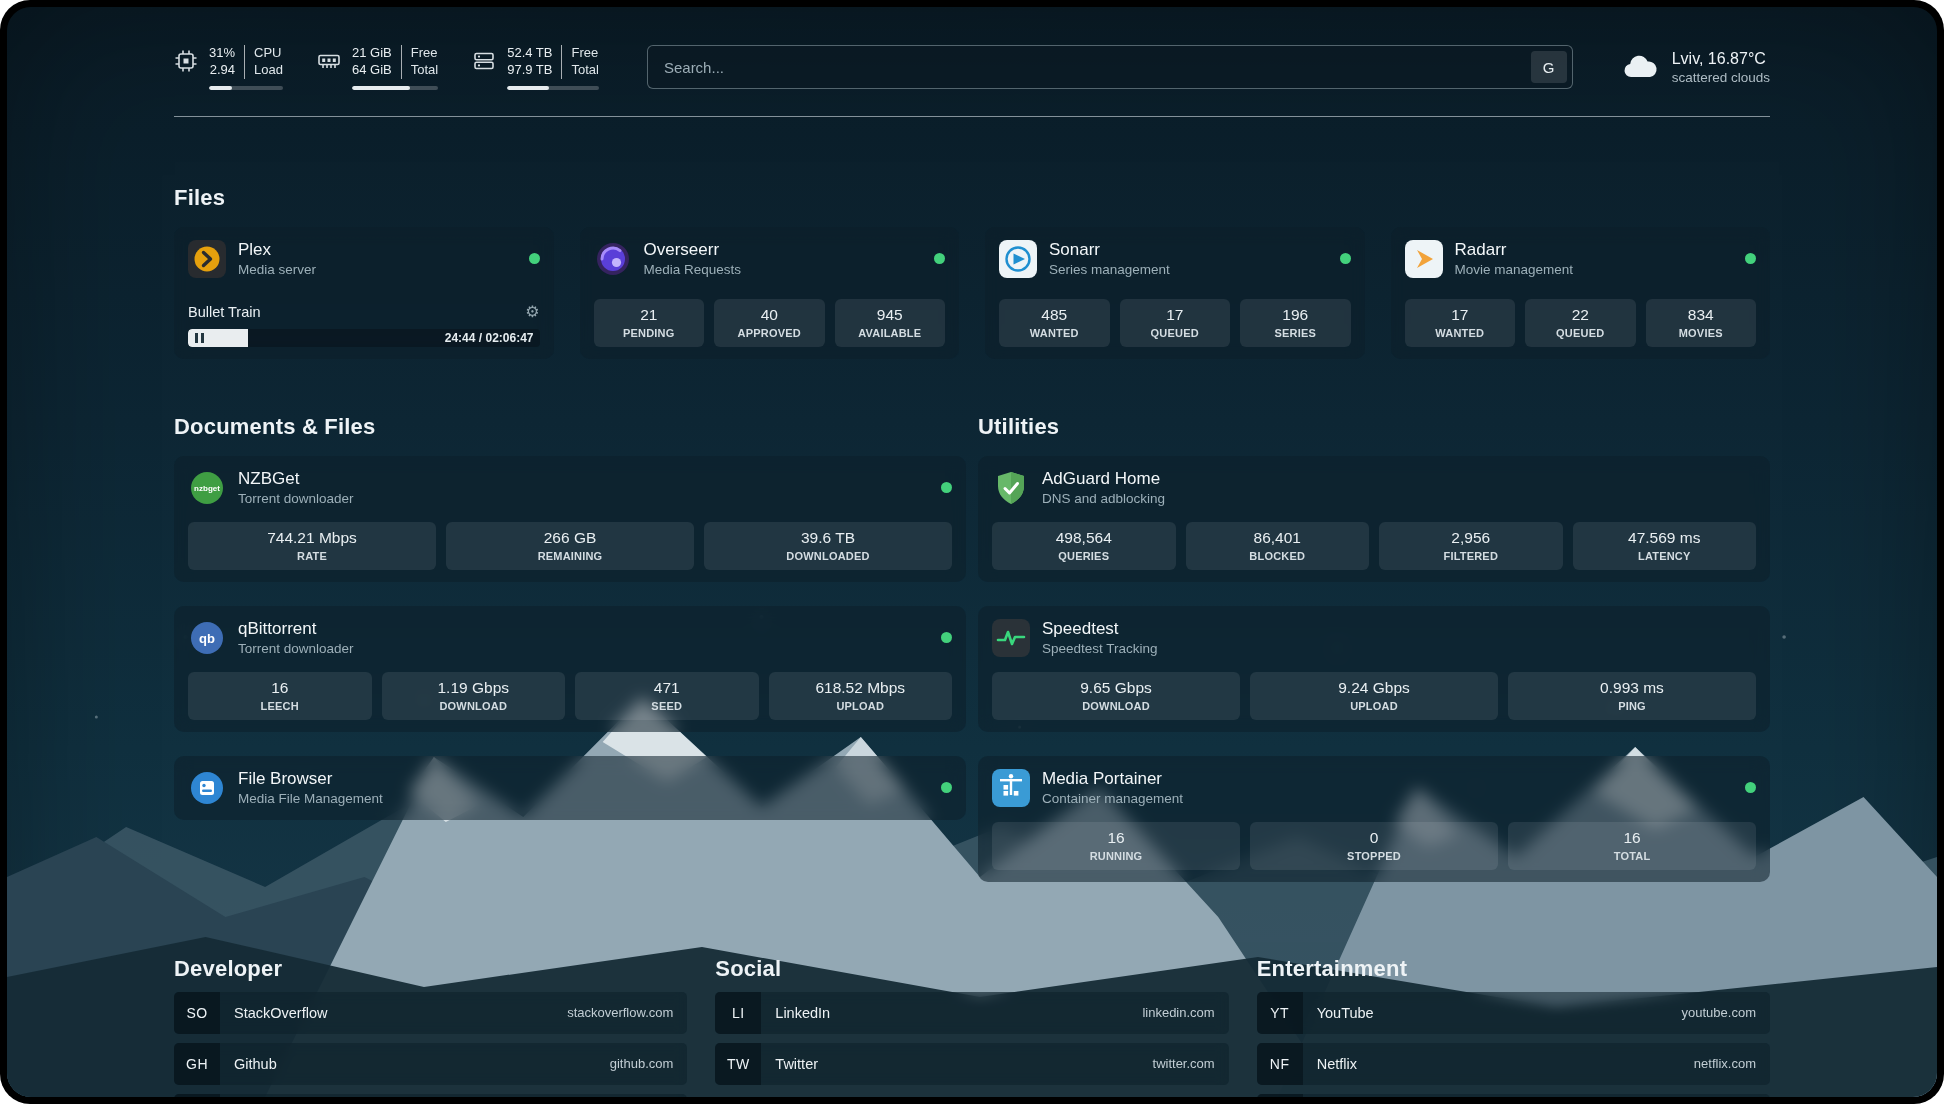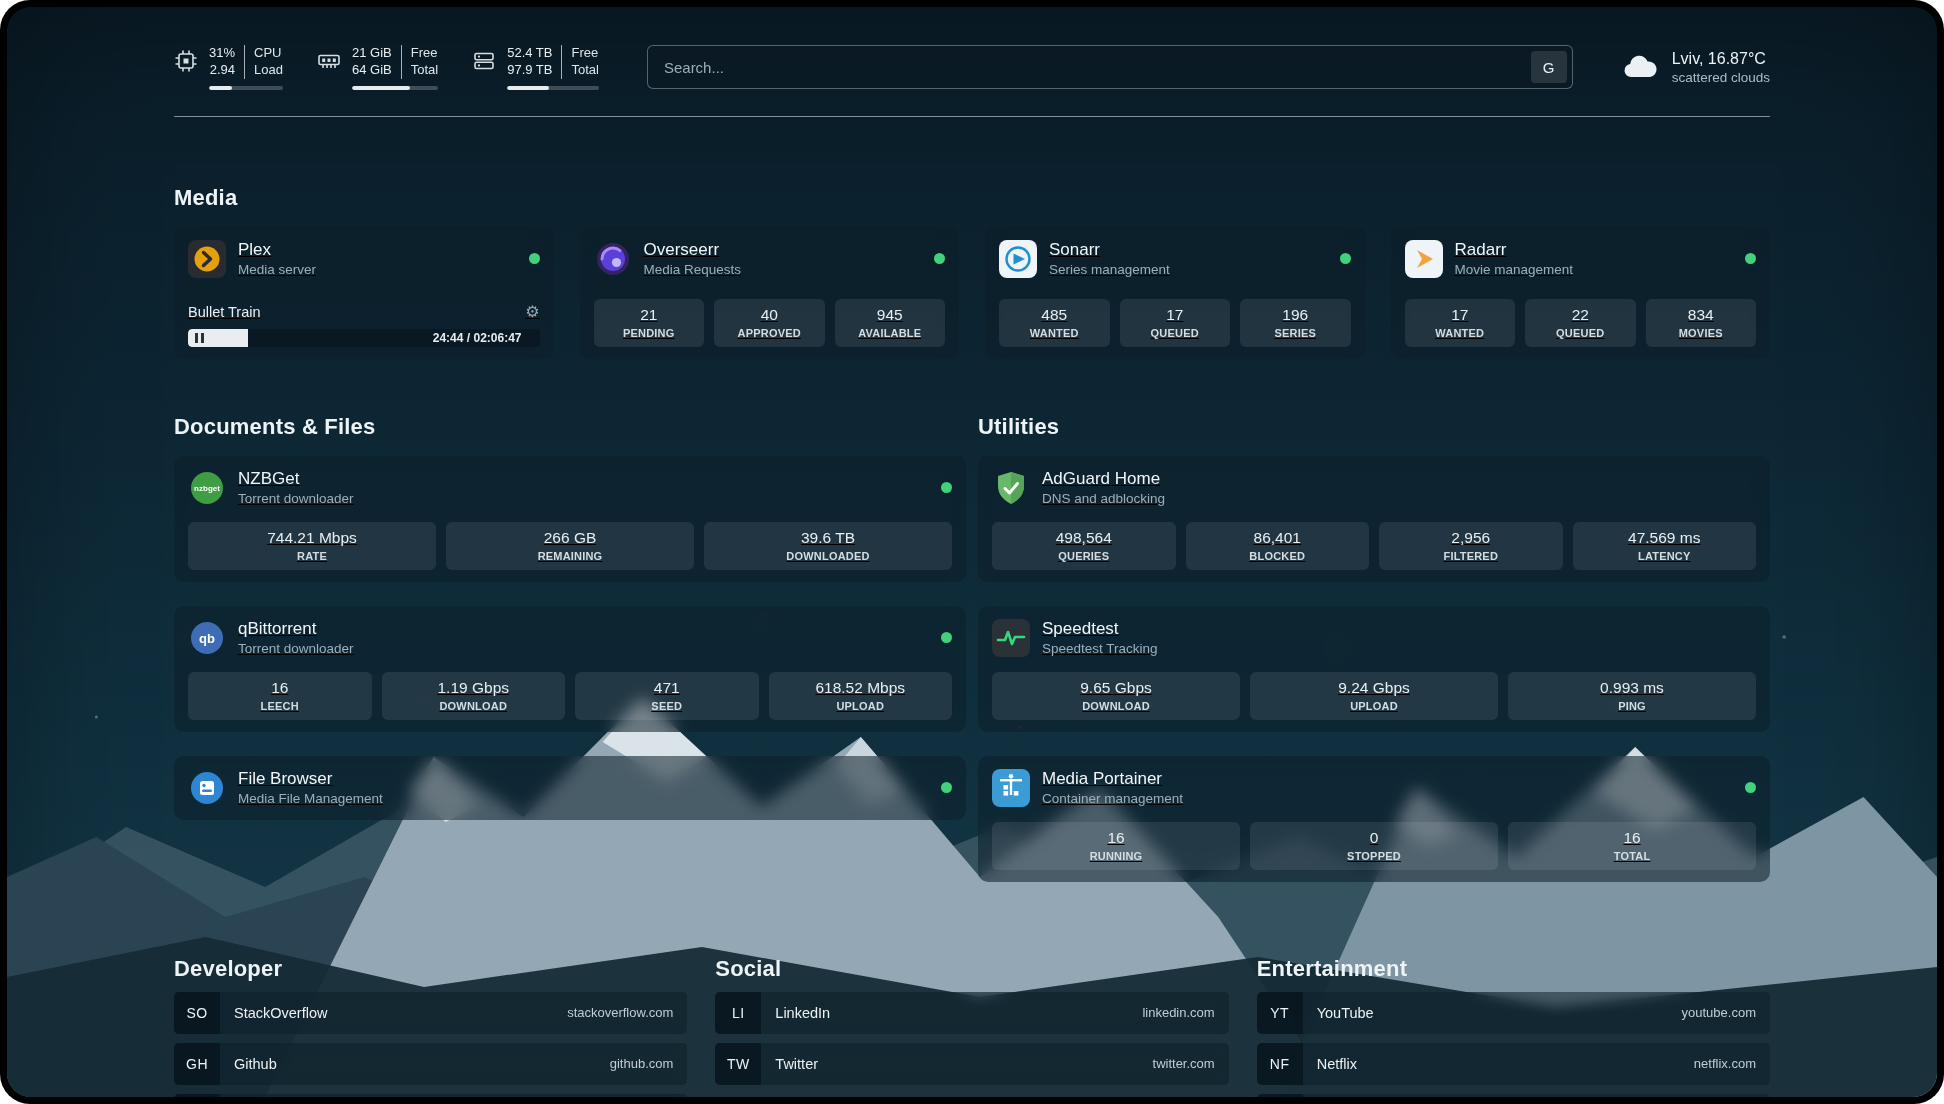--- a/index.html
+++ b/index.html
@@ -30,42 +30,42 @@
   .weather-icon{width:38px;height:28px;}
   .weather-loc{font-size:16px;color:#eef3f6;}
   .weather-cond{font-size:13.5px;color:#aebcc4;margin-top:2px;}
   .divider{margin-top:26px;height:1px;background:rgba(232,241,246,.55);}
 
   
   .section-title{font-size:22px;font-weight:700;color:#eef3f6;letter-spacing:.2px;}
   .media-section{margin-top:68px;}
   .media-grid{display:grid;grid-template-columns:repeat(4,1fr);gap:26px;margin-top:16px;}
   .card{background:rgba(12,31,41,.55);border-radius:10px;padding:12px 14px;
-    -webkit-backdrop-filter:blur(8px);backdrop-filter:blur(8px);cursor:pointer;text-decoration:underline;}
+    -webkit-backdrop-filter:blur(8px);backdrop-filter:blur(8px);cursor:pointer;}
   .card--media{height:132px;display:flex;flex-direction:column;}
   .card-head{display:flex;align-items:center;gap:12px;min-height:40px;}
   .svc-icon{width:38px;height:38px;flex:none;}
   .svc-name{font-size:17px;color:#f3f7f9;}
   .svc-sub{font-size:13.5px;color:#9db0b9;margin-top:2px;}
   .dot{width:11px;height:11px;border-radius:50%;background:#43d17c;margin-left:auto;flex:none;}
   .stats{display:flex;gap:10px;margin-top:auto;}
   .card--flow .stats{margin-top:14px;}
   .stat{flex:1;background:rgba(255,255,255,.085);border-radius:6px;text-align:center;padding:7px 4px 8px;}
   .stat-v{font-size:15.5px;color:#e9eff2;}
   .stat-l{font-size:11px;font-weight:700;color:#d4dde2;margin-top:3px;letter-spacing:.2px;}
 
   
   .np{margin-top:auto;}
   .np-row1{display:flex;align-items:center;}
   .np-title{font-size:14.5px;color:#eaf0f3;}
   .np-gear{margin-left:auto;color:#93a5ae;font-size:16px;line-height:1;}
   .np-row2{margin-top:9px;position:relative;height:18px;border-radius:4px;background:rgba(9,21,29,.65);overflow:hidden;}
   .np-fill{height:100%;background:#e9edef;border-radius:4px 0 0 4px;display:flex;align-items:center;padding-left:7px;gap:3px;}
   .np-fill i{display:block;width:3px;height:10px;background:#22363f;}
-  .np-time{position:absolute;right:18px;top:50%;transform:translateY(-50%);font-size:12px;font-weight:700;color:#e6edf0;}
+  .np-time{position:absolute;right:6px;top:50%;transform:translateY(-50%);font-size:12px;font-weight:700;color:#e6edf0;}
 
   .two-col{display:grid;grid-template-columns:1fr 1fr;gap:12px;margin-top:55px;}
   .col-cards{display:flex;flex-direction:column;gap:24px;margin-top:16px;}
 
   
   .links-grid{display:grid;grid-template-columns:repeat(3,1fr);gap:28px;margin-top:74px;}
   .link-rows{margin-top:10px;display:flex;flex-direction:column;gap:9px;}
   .link-row{display:flex;align-items:center;height:42px;background:rgba(12,31,41,.52);border-radius:5px;overflow:hidden;cursor:pointer;
     -webkit-backdrop-filter:blur(6px);backdrop-filter:blur(6px);}
   .link-abbr{width:46px;height:100%;background:rgba(5,17,24,.6);color:#eef3f6;display:flex;align-items:center;justify-content:center;
@@ -210,21 +210,21 @@
         <div>
           <div class="weather-loc">Lviv, 16.87°C</div>
           <div class="weather-cond">scattered clouds</div>
         </div>
       </div>
     </div>
 
     <div class="divider"></div>
 
     <div class="media-section">
-      <div class="section-title">Media</div>
+      <div class="section-title">Files</div>
       <div class="media-grid">
 
         <div class="card card--media">
           <div class="card-head">
             <svg class="svc-icon" viewBox="0 0 38 38">
               <rect width="38" height="38" rx="8" fill="#282b2f"></rect>
               <circle cx="19" cy="19" r="12.5" fill="#e5a00d"></circle>
               <path d="M15.5 12.5 L22.5 19 L15.5 25.5" fill="none" stroke="#282b2f" stroke-width="3.4" stroke-linecap="round" stroke-linejoin="round"></path>
             </svg>
             <div>

